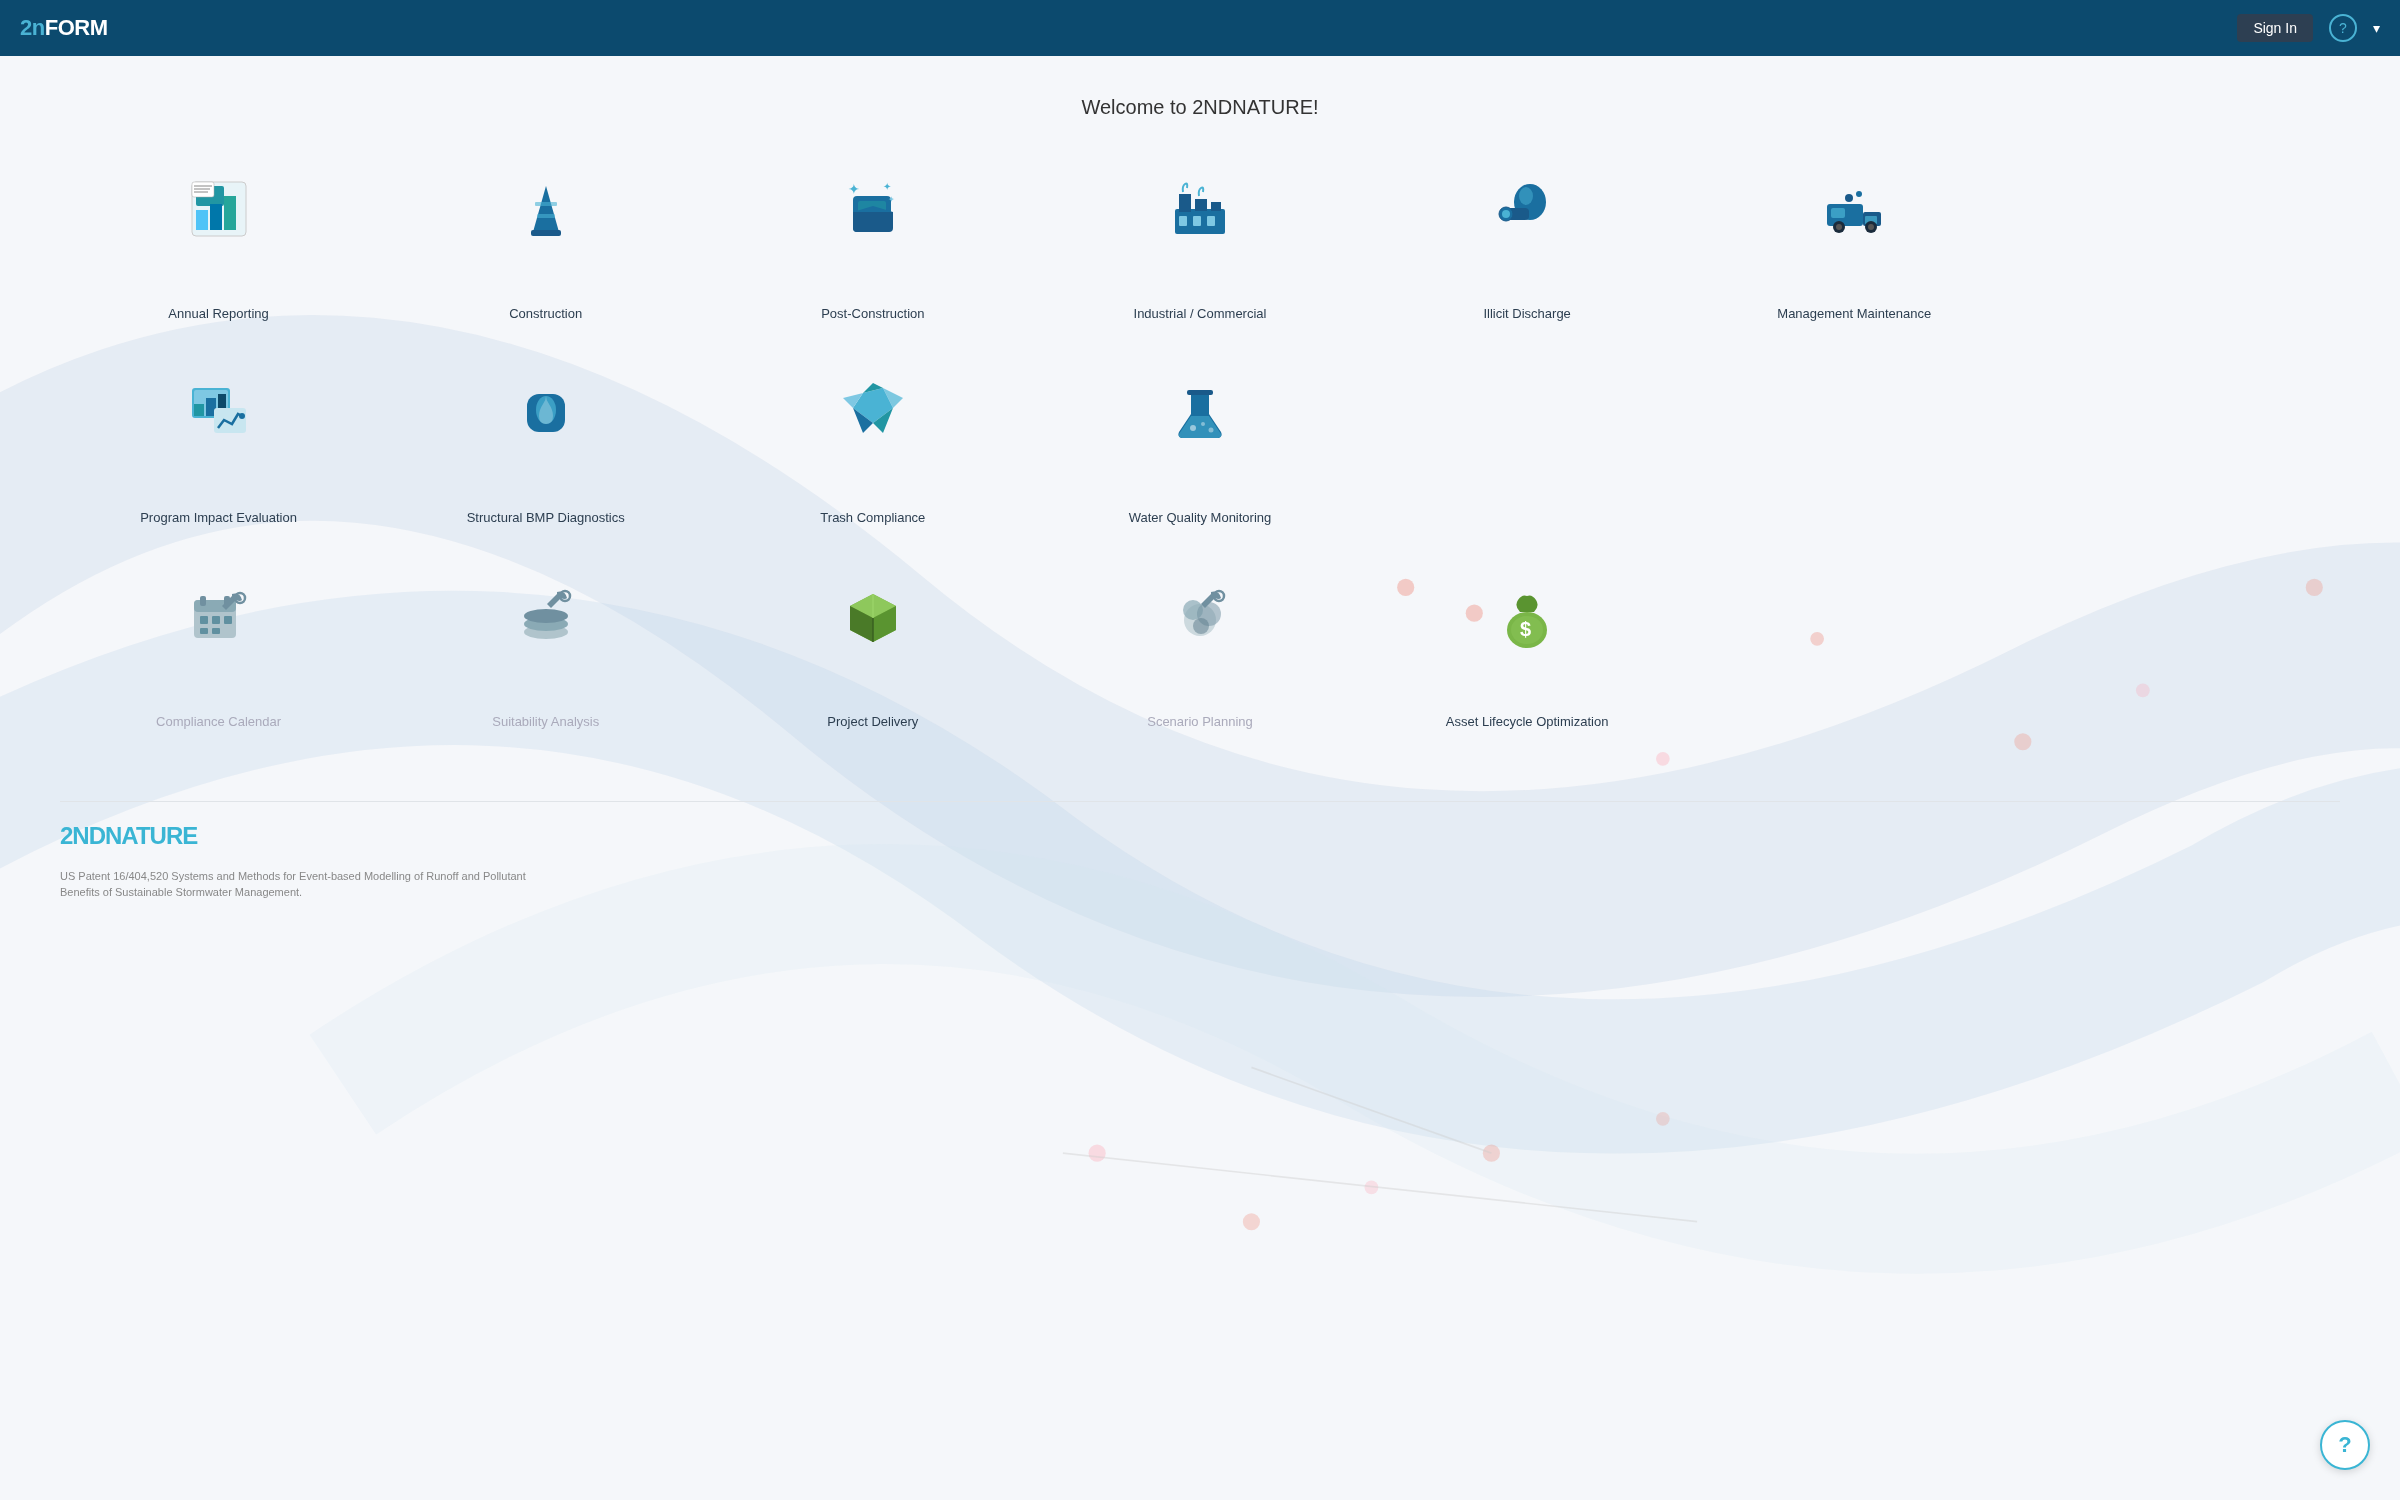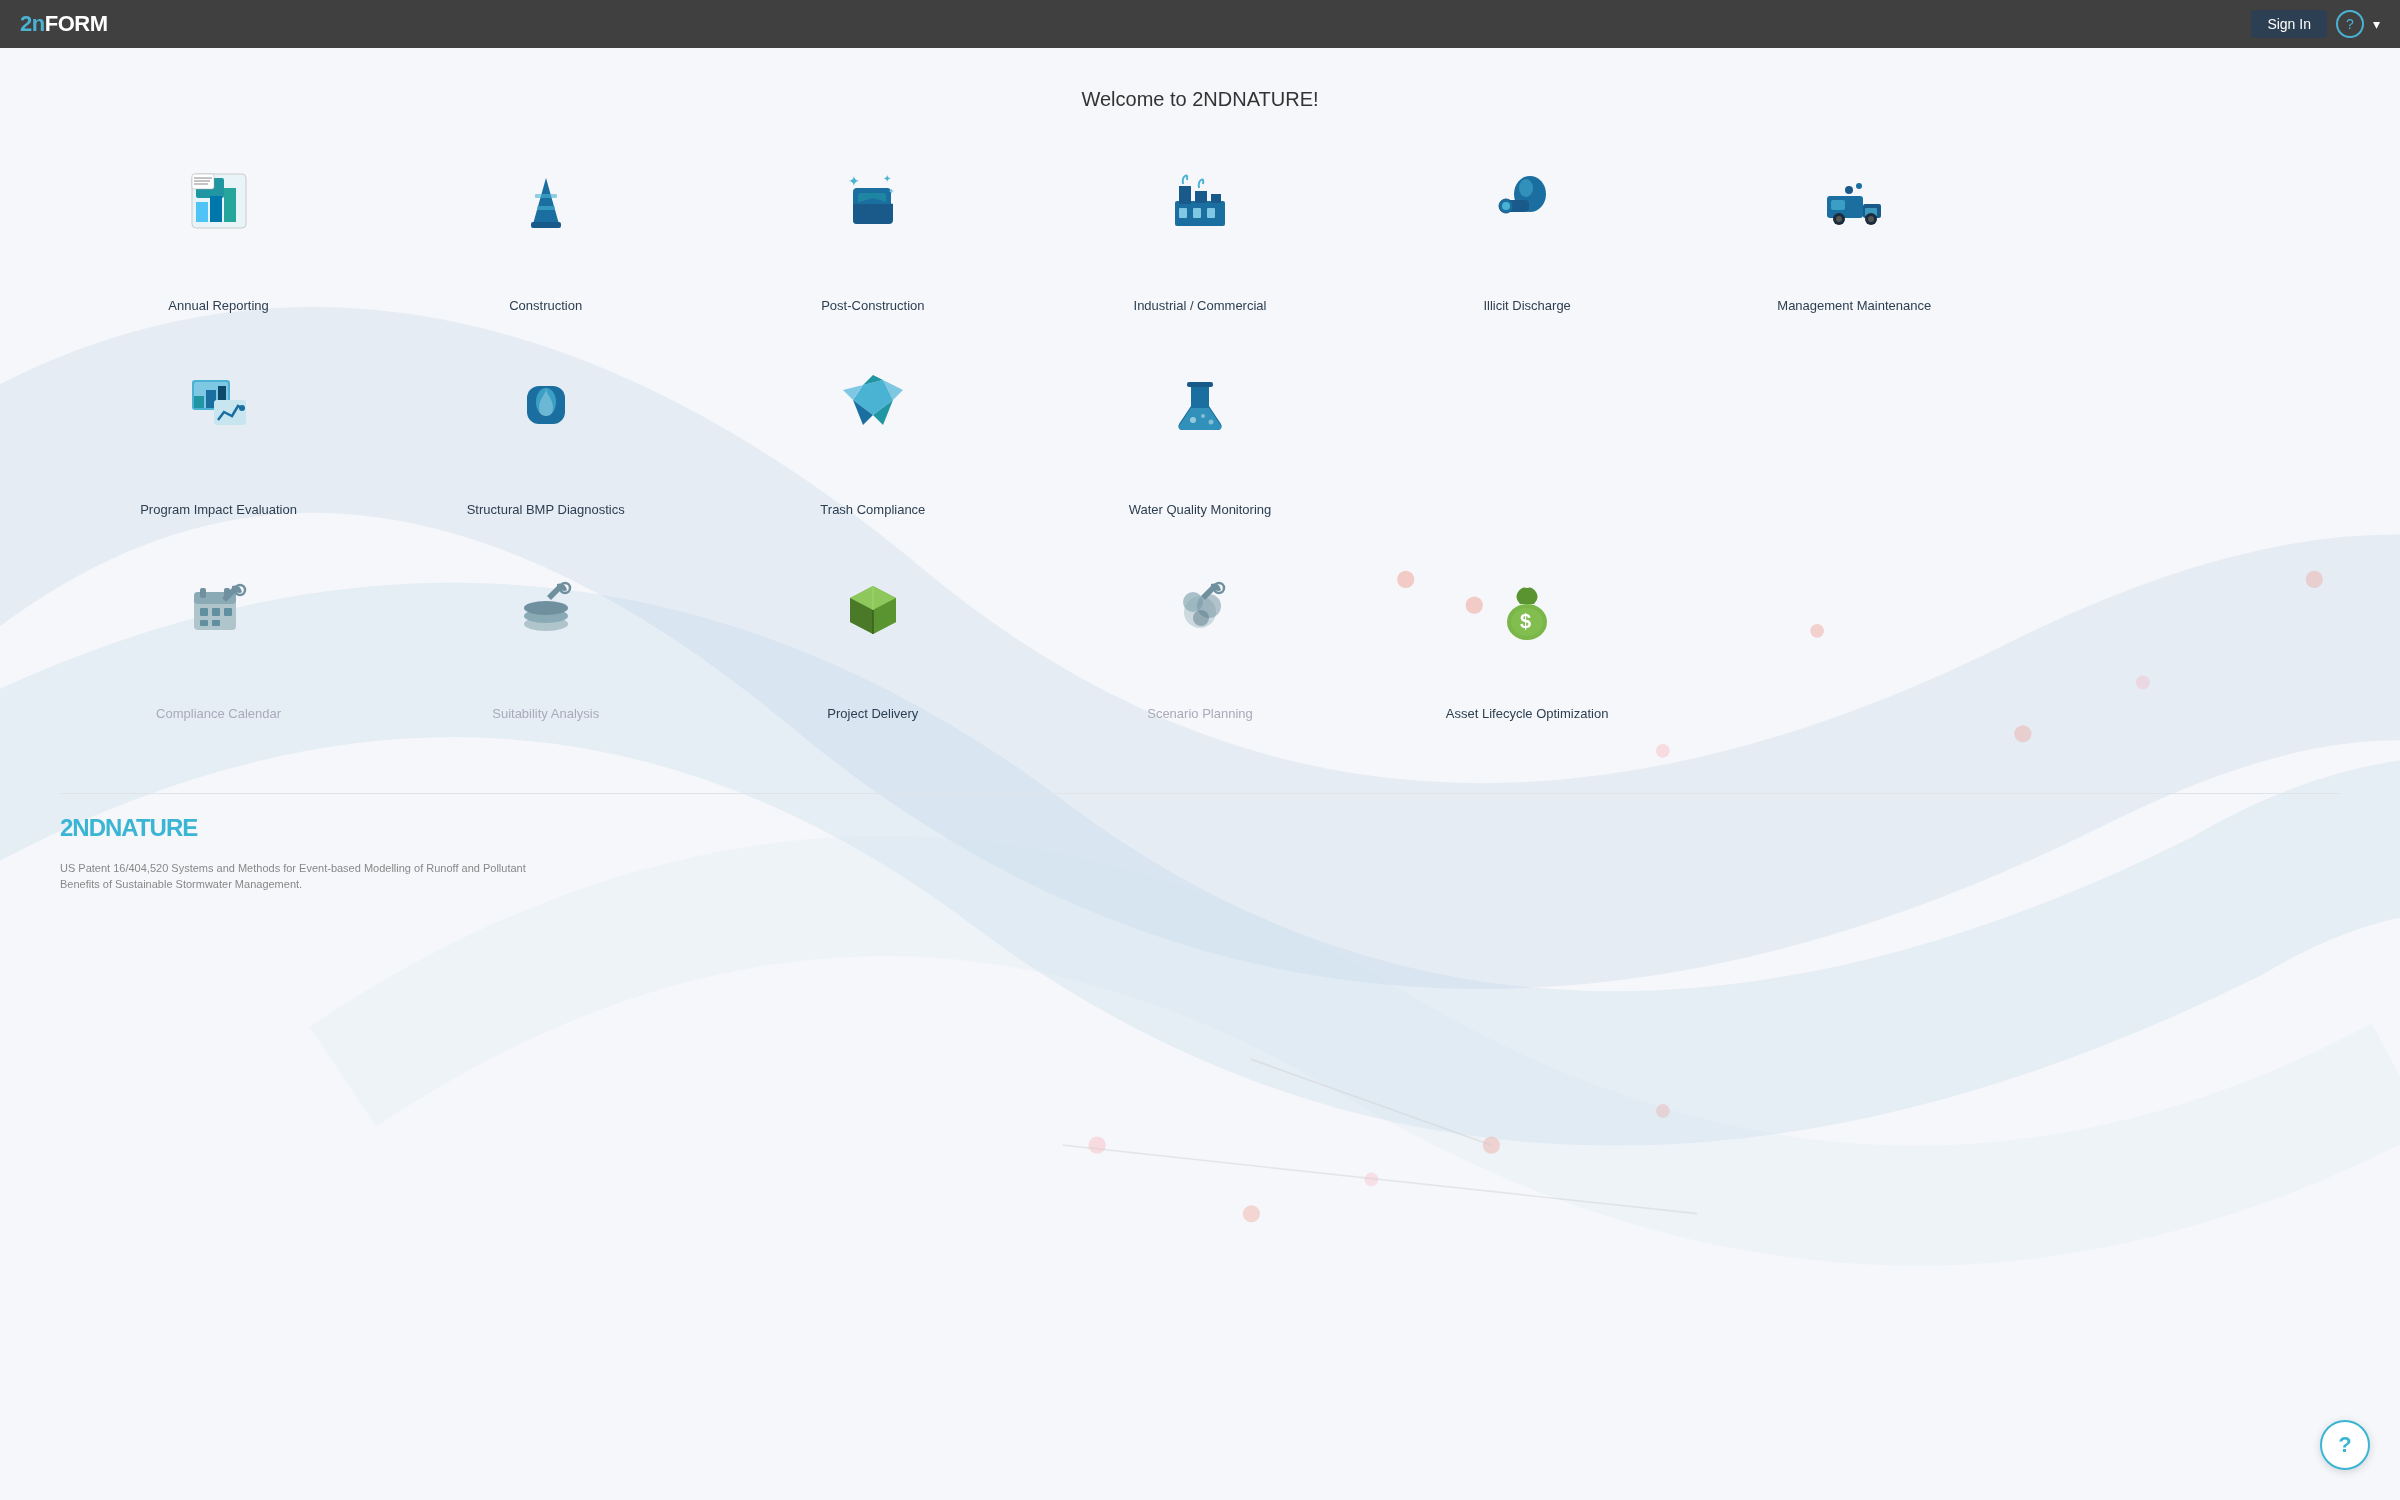--- a/index.html
+++ b/index.html
@@ -5,22 +5,22 @@
     * { margin: 0; padding: 0; box-sizing: border-box; }
     body {
       font-family: -apple-system, BlinkMacSystemFont, 'Segoe UI', Arial, sans-serif;
       background: #f5f7fa;
       min-height: 100vh;
       overflow-x: hidden;
     }
 
     
     .navbar {
-      background: #404040;
-      height: 48px;
+      background: #0c4a6e;
+      height: 56px;
       display: flex;
       align-items: center;
       justify-content: space-between;
       padding: 0 20px;
       position: relative;
       z-index: 100;
     }
     .navbar-logo {
       display: flex;
       align-items: center;
@@ -30,21 +30,21 @@
       font-size: 22px;
       font-weight: 700;
       letter-spacing: -0.5px;
     }
     .logo-2n {
       color: #4ab3d4;
     }
     .navbar-right {
       display: flex;
       align-items: center;
-      gap: 9px;
+      gap: 16px;
     }
     .signin-btn {
       background: #2d3f52;
       color: white;
       border: none;
       padding: 6px 16px;
       border-radius: 4px;
       font-size: 14px;
       cursor: pointer;
     }

